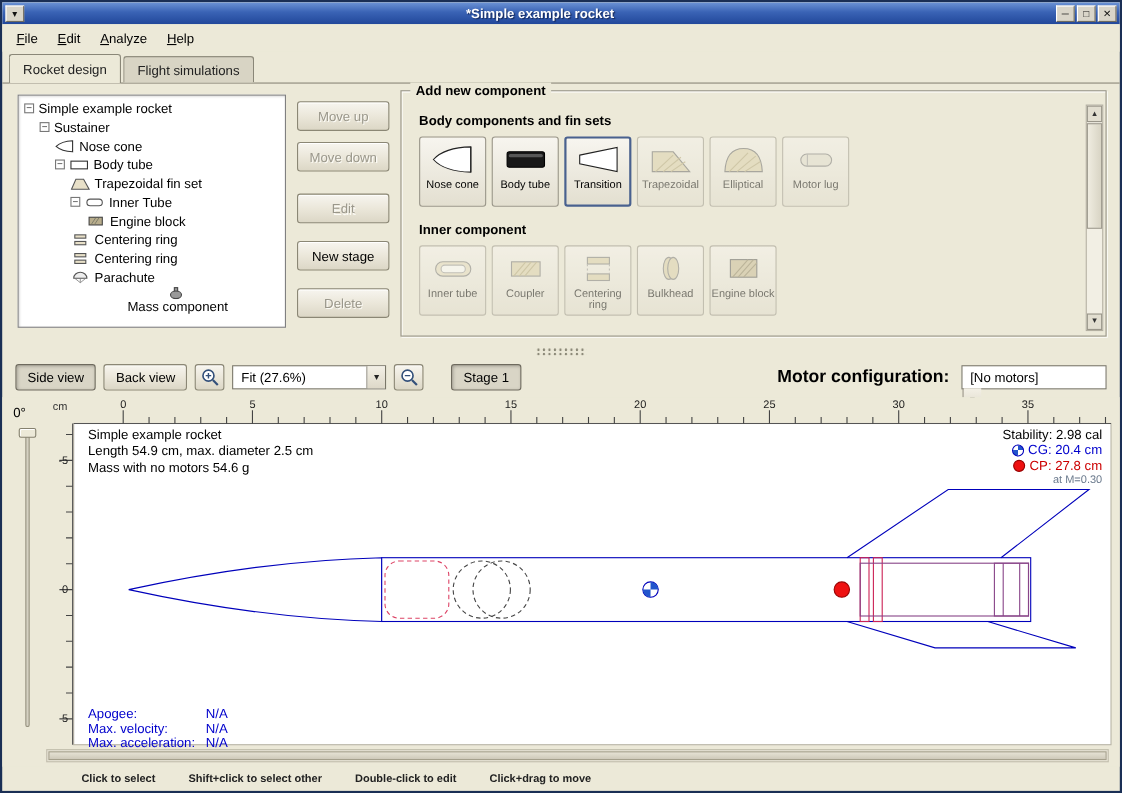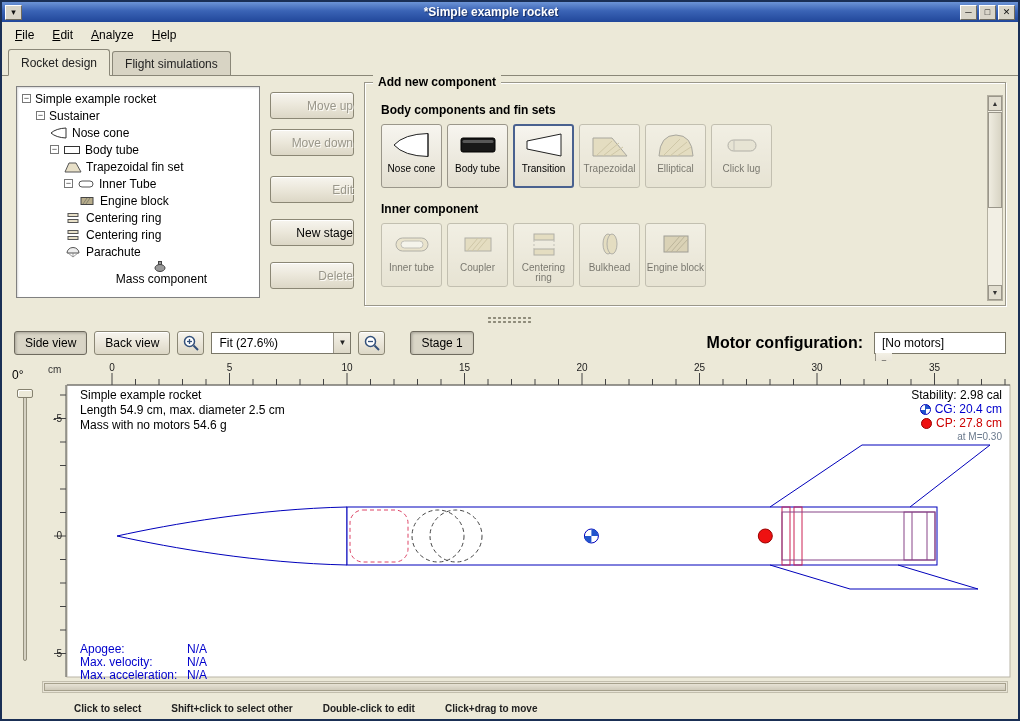--- a/index.html
+++ b/index.html
@@ -39,21 +39,21 @@
     box-shadow: inset 1px 1px 2px rgba(0,0,0,.15); overflow: hidden; padding-top: 3px;
   }
   .tree-row { height: 17px; display: flex; align-items: center; font-size: 12px; white-space: nowrap; }
   .expander {
     display: inline-block; width: 9px; height: 9px; border: 1px solid #777; background: #fff;
     font-size: 9px; line-height: 7px; text-align: center; margin-right: 4px; color: #333; flex: 0 0 9px;
   }
   .ticon { margin-right: 4px; display: inline-flex; align-items: center; }
   .actions-col { position: absolute; left: 268px; top: 16px; width: 84px; }
   .btn {
-    display: block; width: 84px; height: 27px; text-align: right;
+    display: block; width: 84px; height: 27px; text-align: center;
     background: linear-gradient(180deg, #f7f5ef 0%, #ebe7da 50%, #dcd7c6 100%);
     border: 1px solid #8b8775; border-radius: 3px; box-shadow: inset 0 1px 0 #fff;
     font-size: 12px; color: #000; line-height: 24px;
   }
   .btn.disabled { color: #9a978b; text-shadow: 1px 1px 0 #fcfbf6; }
   .mt10 { margin-top: 10px; } .mt20 { margin-top: 20px; } .mt16 { margin-top: 16px; }
   .groupbox {
     position: absolute; left: 362px; right: 12px; top: 6px; bottom: 8px;
     border: 1px solid #9a978a; box-shadow: inset 1px 1px 0 #fff, 1px 1px 0 #fff;
     padding: 20px 26px 6px 16px;
@@ -288,21 +288,21 @@
             </span>
             <span class="pal-text">Elliptical</span>
           </div>
           <div class="pal-btn disabled">
             <span class="pal-icon">
               <svg width="40" height="28" viewBox="0 0 40 28">
                 <rect x="6" y="9" width="28" height="11" rx="5.5" fill="#e4e0d2" stroke="#777"></rect>
                 <line x1="12" y1="9" x2="12" y2="20" stroke="#999"></line>
               </svg>
             </span>
-            <span class="pal-text">Click lug</span>
+            <span class="pal-text">Motor lug</span>
           </div>
         </div>
       <div class="pal-label-h">Inner component</div>
       <div class="pal-row">
           <div class="pal-btn disabled">
             <span class="pal-icon">
               <svg width="40" height="28" viewBox="0 0 40 28">
                 <rect x="4" y="8" width="32" height="13" rx="6.5" fill="#e8dfc2" stroke="#777"></rect>
                 <rect x="9" y="11" width="22" height="7" rx="3.5" fill="#fff" stroke="#999"></rect>
               </svg>

